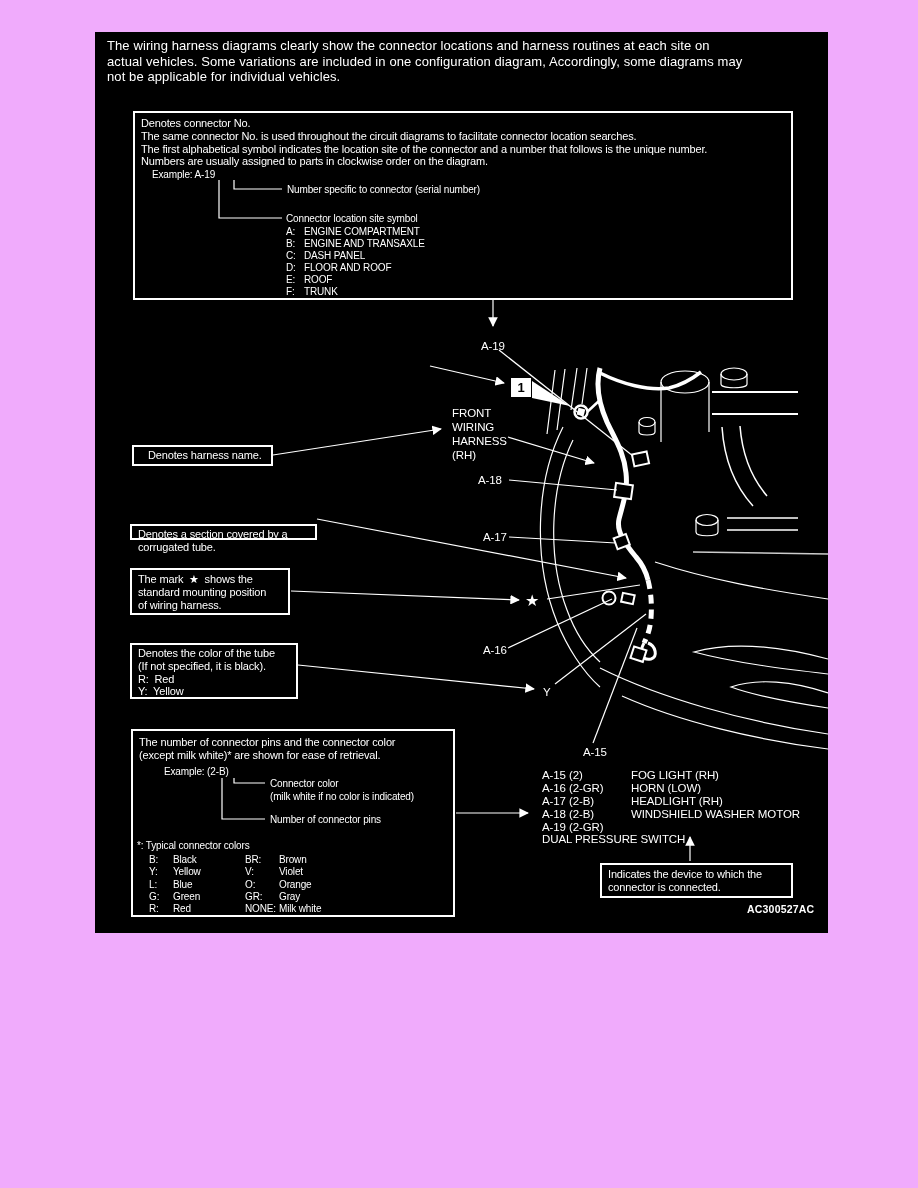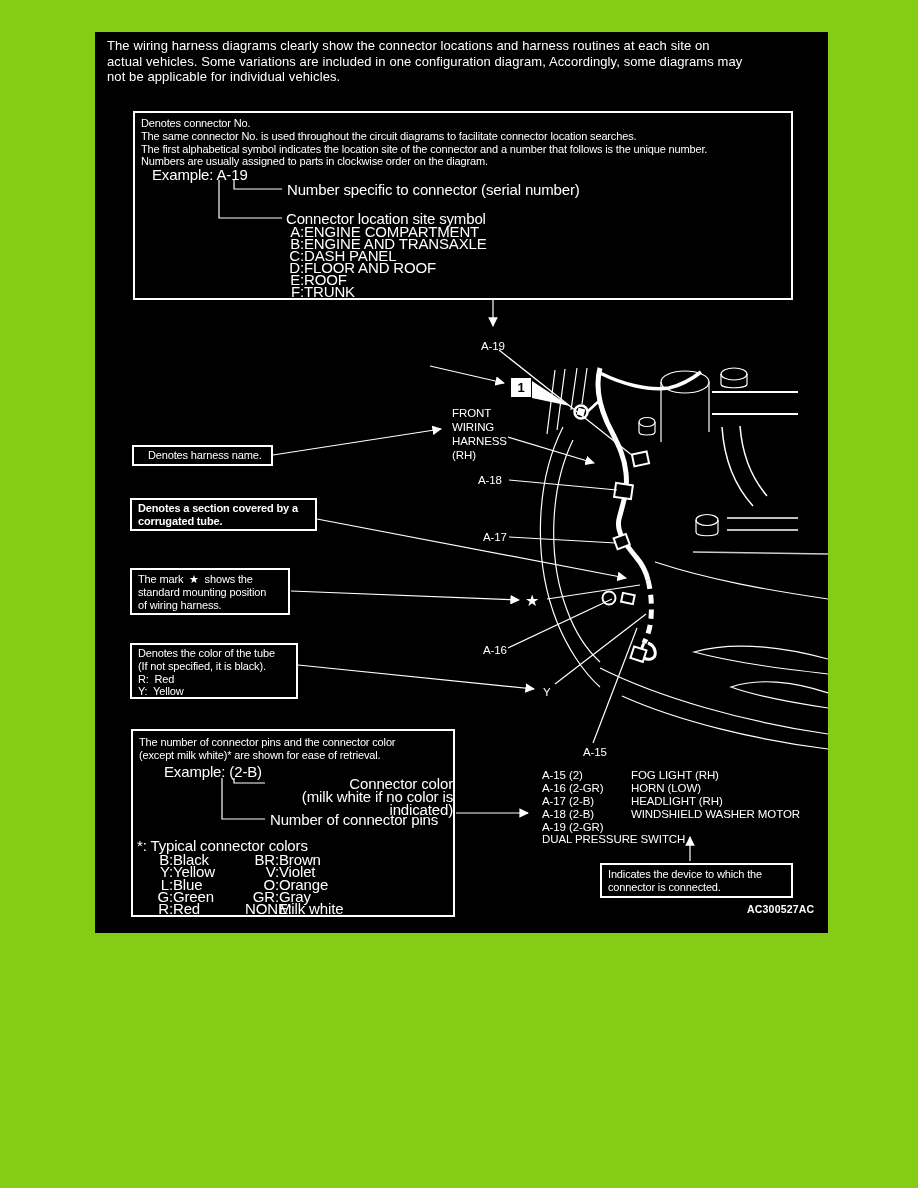--- a/index.html
+++ b/index.html
@@ -1,23 +1,23 @@
 <!DOCTYPE html>
 <html><head>
 <meta charset="utf-8">
 <style>
   html,body{margin:0;padding:0;background:#fff;}
-  #page{position:relative;width:918px;height:1188px;background:#84cc16;overflow:hidden;
+  #page{position:relative;width:918px;height:1188px;background:#f0abfc;overflow:hidden;
         font-family:"Liberation Sans", sans-serif;}
   #panel{position:absolute;left:95px;top:32px;width:733px;height:901px;background:#000;color:#fff;}
   .txt{position:absolute;color:#fff;white-space:pre-wrap;}
   .intro{left:12px;top:6px;width:706px;font-size:13px;line-height:15.5px;letter-spacing:.1px;}
   .callout{position:absolute;background:#000;border:2px solid #fff;box-sizing:border-box;}
   .callout .body{position:absolute;font-size:11px;line-height:12.8px;letter-spacing:-.15px;white-space:pre-wrap;color:#fff;}
-  .small{font-size:15px;line-height:12.8px;letter-spacing:-.15px;white-space:pre-wrap;position:absolute;color:#fff;text-align:right;}
+  .small{font-size:10px;line-height:12.8px;letter-spacing:-.15px;white-space:pre-wrap;position:absolute;color:#fff;}
   .dlabel{position:absolute;color:#fff;font-size:11.5px;letter-spacing:-.1px;white-space:pre-wrap;}
   .row{position:absolute;display:flex;}
   .code{display:inline-block;}
   #svg-art{position:absolute;left:0;top:0;width:733px;height:901px;pointer-events:none;}
   #ground-badge{position:absolute;left:416px;top:346px;width:20px;height:19px;background:#fff;color:#000;
         font-weight:bold;font-size:13px;text-align:center;line-height:19px;}
   .figcode{position:absolute;left:652px;top:871px;font-size:10.5px;font-weight:bold;color:#fff;letter-spacing:.2px;}
   .star{position:absolute;left:430px;top:559px;font-size:16px;color:#fff;}
   .list-id{width:89px;}
 </style>
@@ -63,21 +63,21 @@
           <span class="small code" style="position:static;width:18px;">F:</span>
           <span class="small" style="position:static;">TRUNK</span>
         </div>
     </div>
 
 
     <div class="callout" style="left:37px;top:413px;width:141px;height:21px;">
       <div class="body" style="left:6px;top:2px;margin-left:8px;">Denotes harness name.</div>
     </div>
 
-    <div class="callout" style="left:35px;top:466px;width:187px;height:33px;font-weight:bold;">
+    <div class="callout" style="left:35px;top:492px;width:187px;height:16px;">
       <div class="body" style="left:6px;top:2px;">Denotes a section covered by a
 corrugated tube.</div>
     </div>
 
     <div class="callout" style="left:35px;top:611px;width:168px;height:56px;">
       <div class="body" style="left:6px;top:2px;">Denotes the color of the tube
 (If not specified, it is black).
 R:  Red
 Y:  Yellow</div>
     </div>

